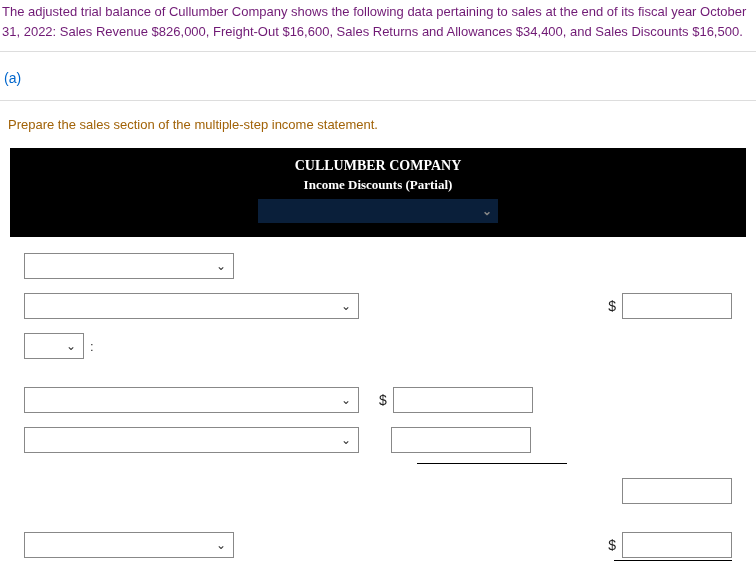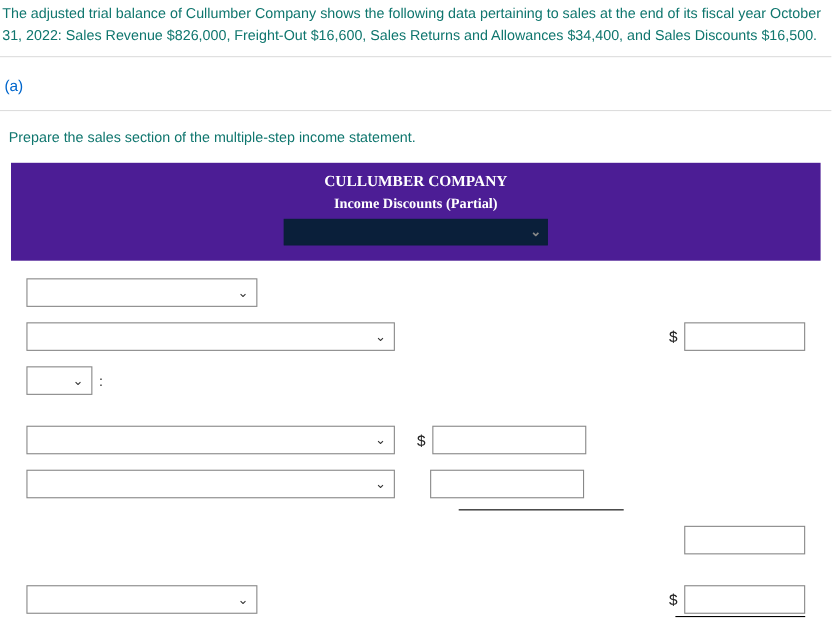--- a/index.html
+++ b/index.html
@@ -5,39 +5,39 @@
     * { box-sizing: border-box; margin: 0; padding: 0; }
     body {
       font-family: Arial, Helvetica, sans-serif;
       font-size: 13px;
       color: #333;
       width: 756px;
       background: #fff;
     }
     .problem-text {
       padding: 2px 4px 10px 2px;
-      color: #0f766e;
+      color: #701a75;
       line-height: 1.5;
       border-bottom: 1px solid #ddd;
     }
     .section-label {
       color: #0066cc;
       padding: 18px 4px 14px 4px;
       font-size: 14px;
       border-bottom: 1px solid #ddd;
     }
     .instruction {
       padding: 16px 4px 16px 8px;
-      color: #0f766e;
+      color: #a16207;
     }
     .worksheet {
       margin: 0 10px 10px 10px;
     }
     .header-bar {
-      background: #4c1d95;
+      background: #000000;
       color: #fff;
       text-align: center;
       font-weight: bold;
       padding: 10px 0 14px 0;
       font-family: Georgia, 'Times New Roman', serif;
     }
     .header-bar .company {
       font-size: 14px;
       padding-bottom: 3px;
     }

